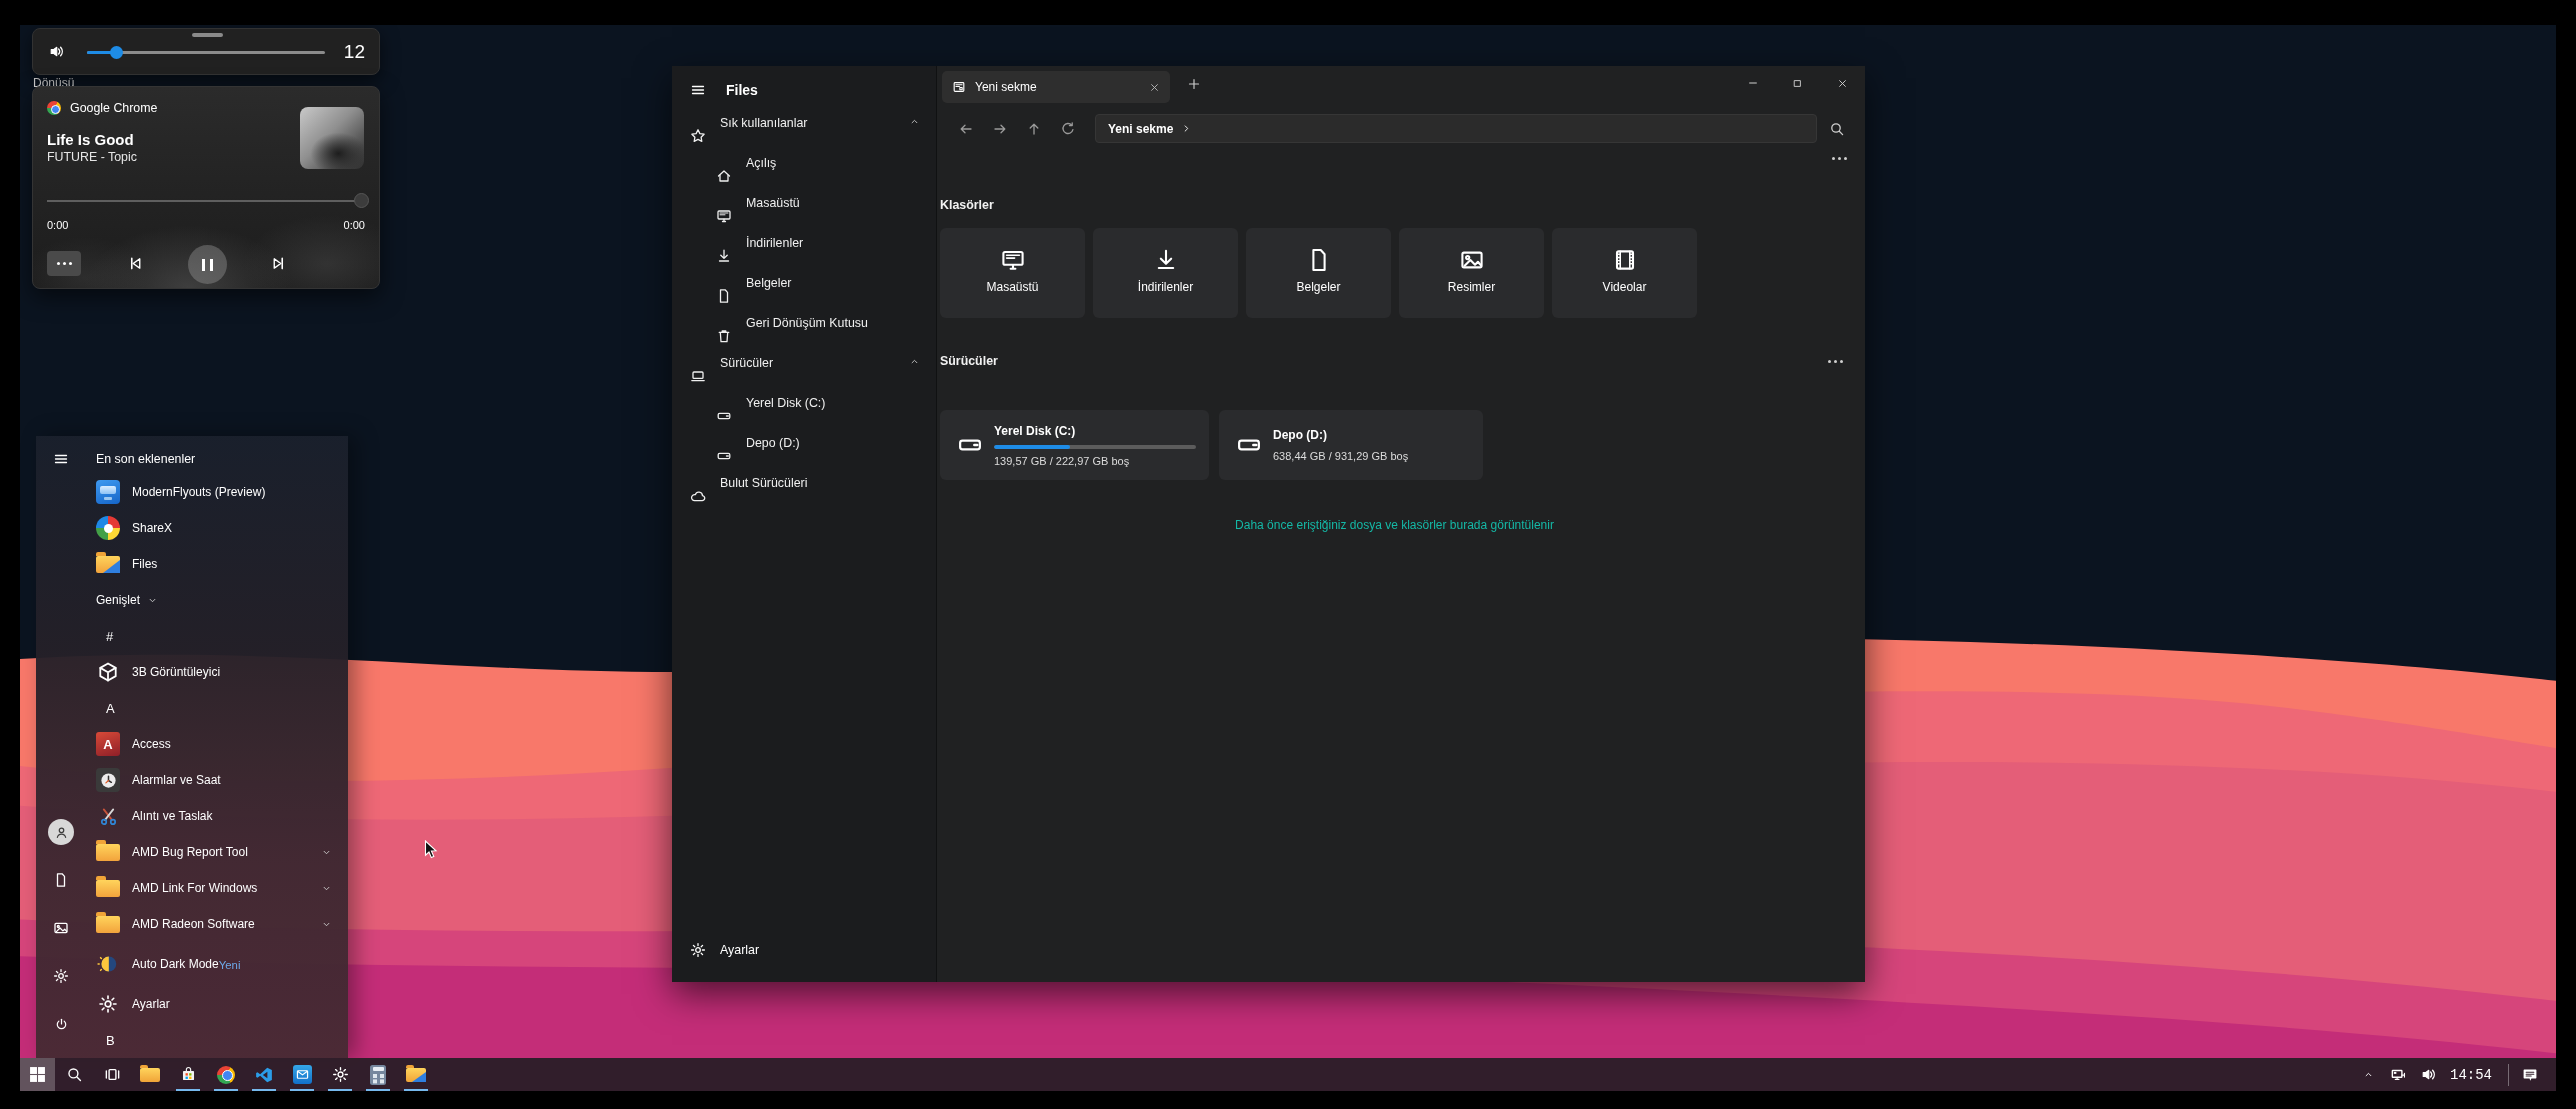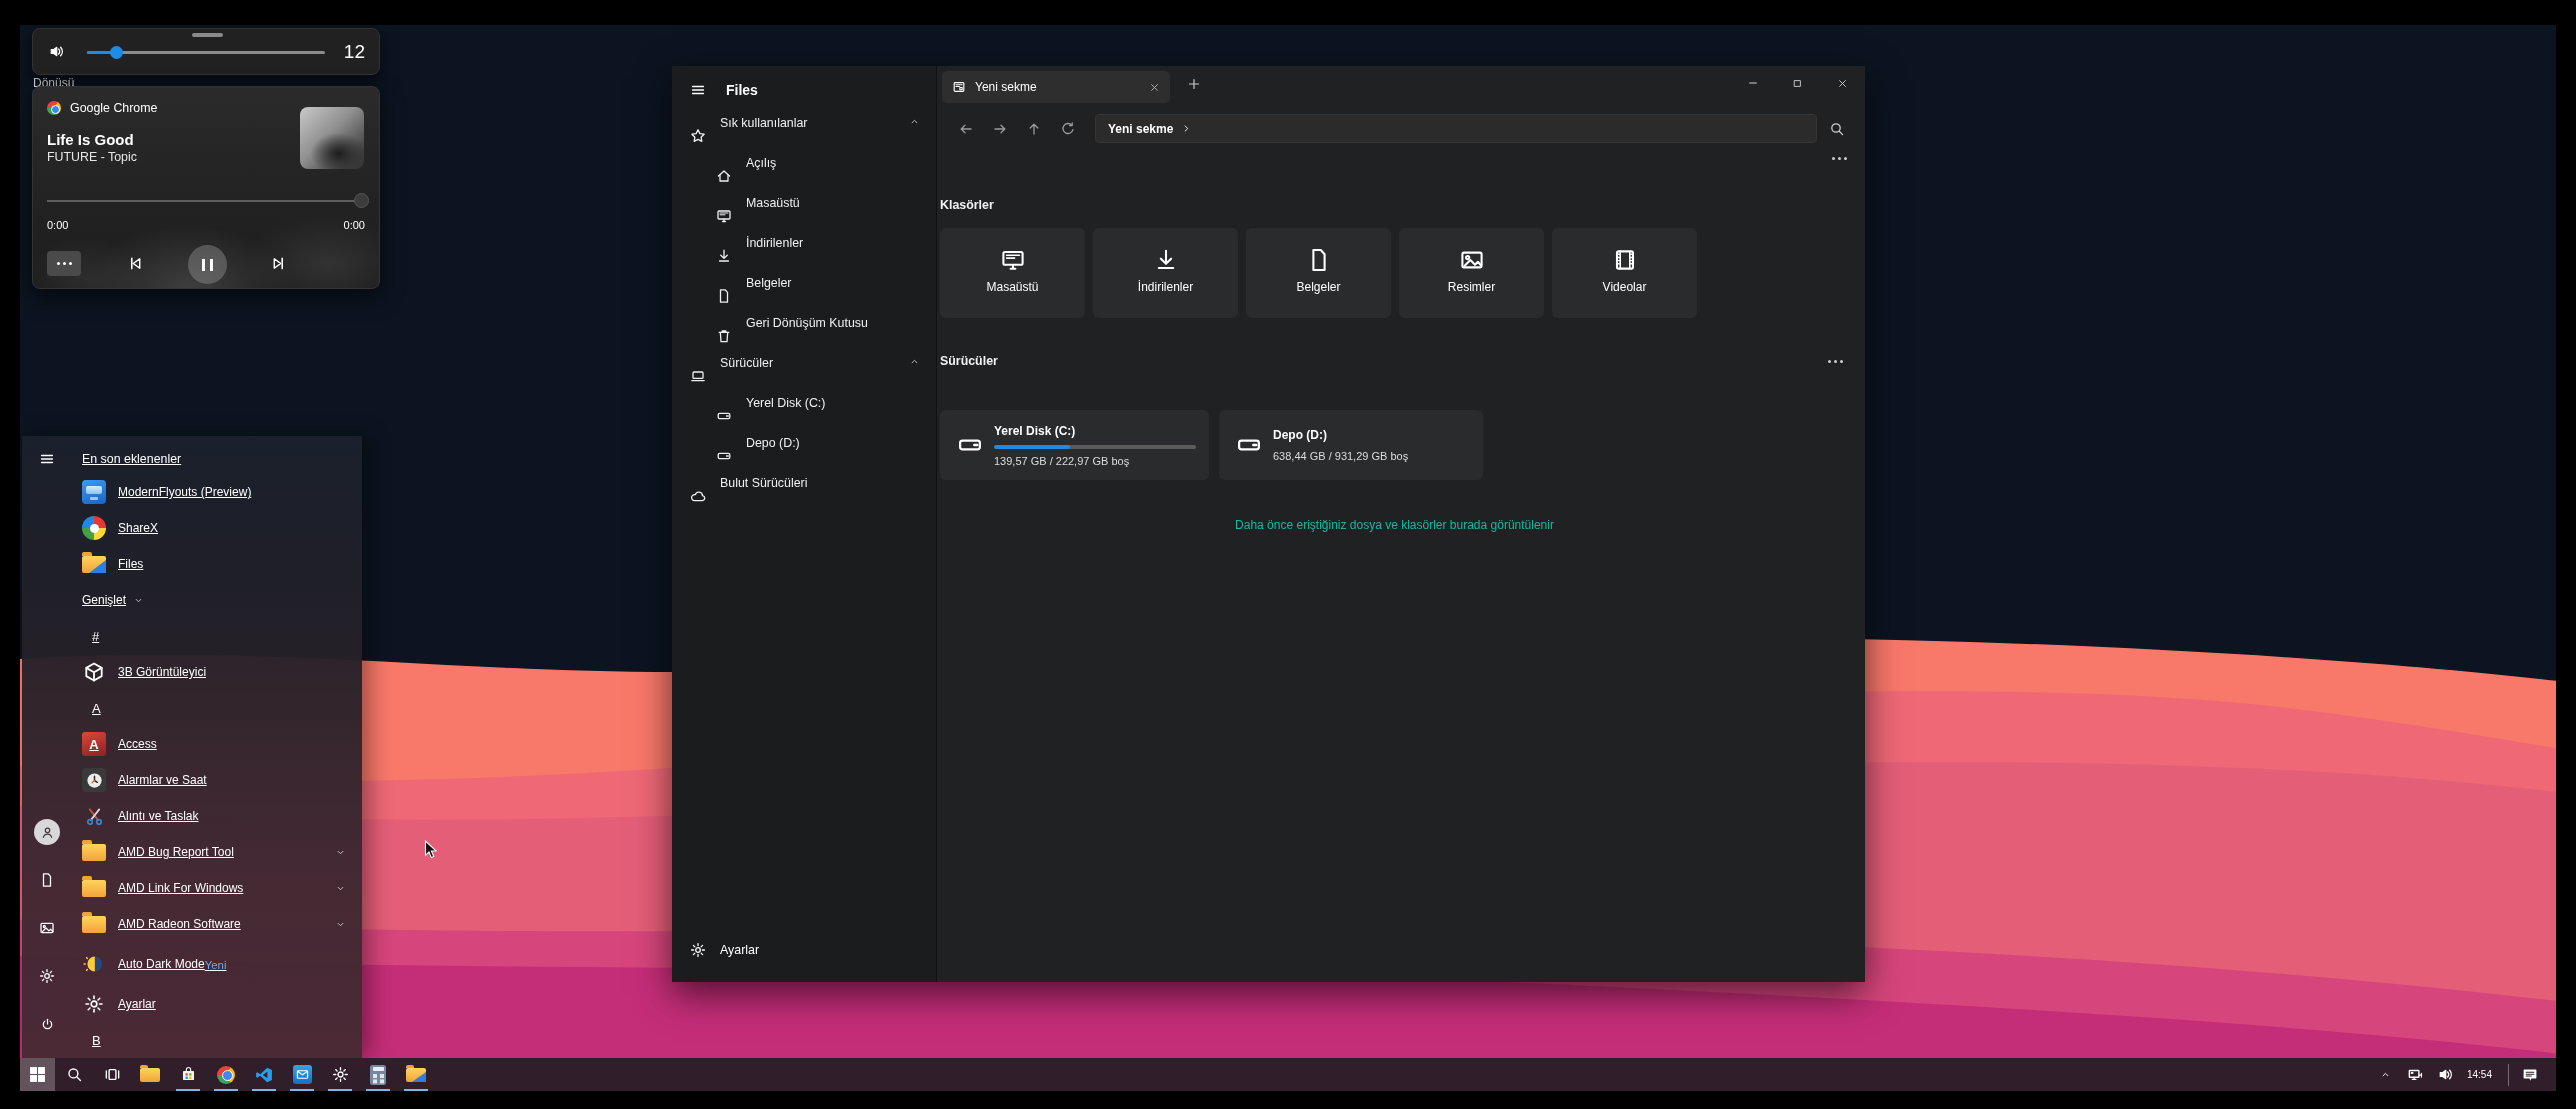--- a/index.html
+++ b/index.html
@@ -104,24 +104,24 @@
   .drive-card .dicon { color:#fff; margin-right:12px; }
   .drive-card .dcol { display:flex; flex-direction:column; }
   .drive-name { font-size:12px; font-weight:600; color:#fff; }
   .drive-bar { width:202px; height:4px; border-radius:2px; background:#5c5c5c; margin:7px 0 6px; position:relative; overflow:hidden; }
   .drive-bar i { position:absolute; left:0; top:0; bottom:0; border-radius:2px; }
   .drive-info { font-size:11px; color:#dcdcdc; }
   .fw-h3 { margin-top:28px; }
   .fw-empty { margin-top:38px; text-align:center; font-size:12px; color:#14b8a6; }
 
   
-  .start-menu { position:absolute; left:2px; top:411px; width:340px; height:622px; display:flex;
+  .start-menu { position:absolute; left:16px; top:411px; width:312px; height:622px; display:flex;
       overflow:hidden; box-shadow:8px 0 20px rgba(0,0,0,.35);
       background:linear-gradient(180deg, rgba(26,32,44,.97) 0%, rgba(36,32,40,.96) 34%,
-        rgba(58,38,47,.95) 68%, rgba(69,42,50,.95) 100%);text-decoration:underline; }
+        rgba(58,38,47,.95) 68%, rgba(69,42,50,.95) 100%); }
   .sm-rail { width:50px; display:flex; flex-direction:column; align-items:center; padding:10px 0 10px; }
   .sm-rail .railbtn { width:26px; height:26px; display:flex; align-items:center; justify-content:center;
       color:#fff; margin-bottom:22px; }
   .sm-rail .spacer { flex:1; }
   .sm-rail .grp { height:48px; display:flex; align-items:center; justify-content:center; color:#fff; width:100%; }
   .rail-avatar { width:26px; height:26px; border-radius:50%; background:#d8d8d8; display:flex;
       align-items:center; justify-content:center; color:#3c3c3c; }
   .sm-list { flex:1; padding:8px 4px 0 6px; overflow:hidden; }
   .sm-header { height:30px; display:flex; align-items:center; padding-left:4px; font-size:12.4px; color:#fff; }
   .sm-row { height:36px; display:flex; align-items:center; gap:12px; padding-left:4px; }
@@ -172,21 +172,21 @@
   .tb-chrome::after { content:""; position:absolute; left:4.5px; top:4.5px; width:9px; height:9px;
       border-radius:50%; background:#4285f4; border:1.6px solid #fff; }
   .tb-mail { width:19px; height:19px; border-radius:3px; background:linear-gradient(180deg,#35a7e8,#1270c9);
       display:flex; align-items:center; justify-content:center; }
   .tb-calc { width:16px; height:20px; border-radius:2.5px; background:#76879e; position:relative; }
   .tb-calc::before { content:""; position:absolute; left:2.5px; top:2.5px; right:2.5px; height:4px; background:#e8eef5; border-radius:1px; }
   .tb-calc::after { content:""; position:absolute; left:2.5px; top:9px; width:4px; height:4px; background:#dfe7ef;
       box-shadow:7px 0 #dfe7ef, 0 5.4px #dfe7ef, 7px 5.4px #dfe7ef; }
   .tb-tray { margin-left:auto; display:flex; align-items:center; gap:4px; padding-right:4px; }
   .tray-btn { width:26px; height:33px; display:flex; align-items:center; justify-content:center; color:#fff; }
-  .tray-time { font-size:10px; color:#fff; padding:0 8px 0 4px; }
+  .tray-time { font-size:14px; color:#fff; padding:0 8px 0 4px;font-family:Liberation Mono, monospace; }
   .tray-divider { width:1px; height:22px; background:rgba(255,255,255,.35); margin:0 4px; }
   .show-desktop { width:5px; height:100%; }
 
   .cursor { position:absolute; left:404px; top:815px; }
 </style>
 </head>
 <body>
 
 <div class="desktop" style="background: rgb(11, 20, 32);">
 

